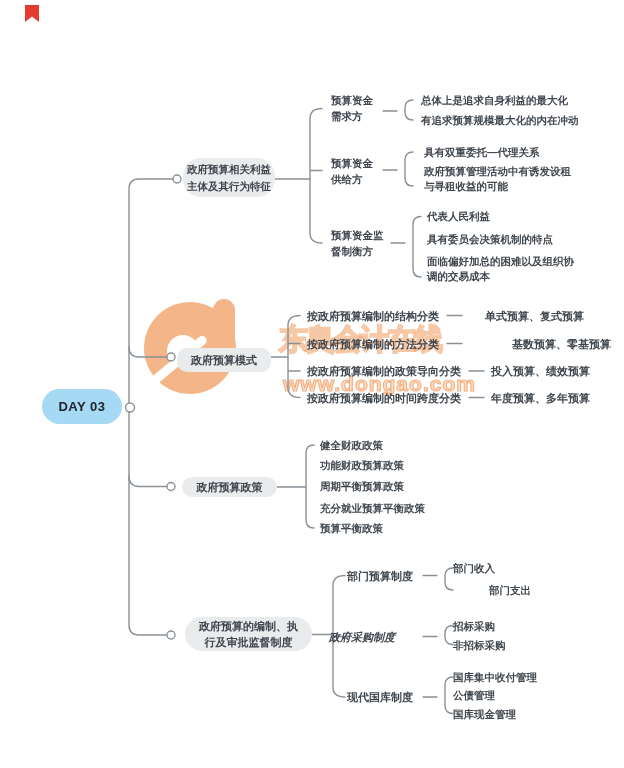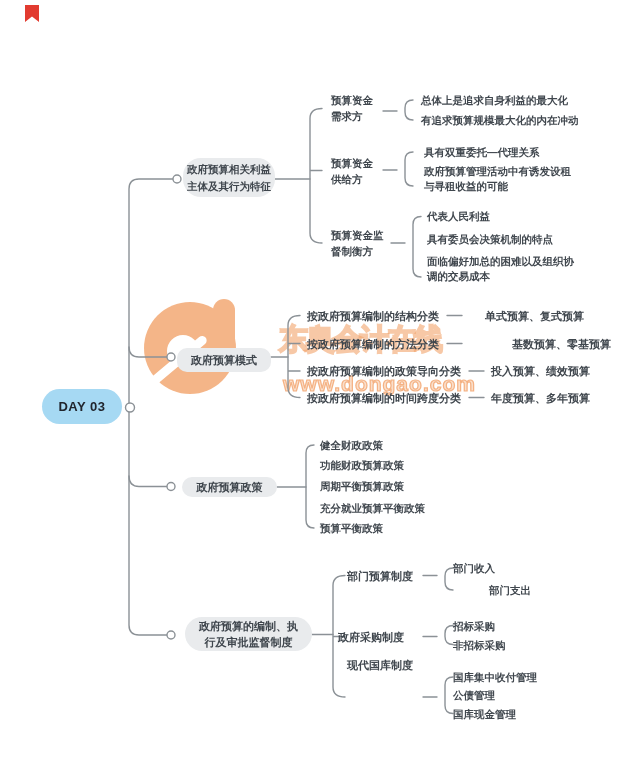--- a/index.html
+++ b/index.html
@@ -136,21 +136,21 @@
   <div class="leaf" style="left:320px;top:458px;">功能财政预算政策</div>
   <div class="leaf" style="left:320px;top:479px;">周期平衡预算政策</div>
   <div class="leaf" style="left:320px;top:501px;">充分就业预算平衡政策</div>
   <div class="leaf" style="left:320px;top:521px;">预算平衡政策</div>
 
   <div class="pill two" style="left:185px;top:617px;width:127px;height:34px;font-size:11px;line-height:16px;">政府预算的编制、执
 行及审批监督制度</div>
   <div class="b4label" style="left:347px;top:568.5px;">部门预算制度</div>
   <div class="leaf" style="left:453px;top:561px;">部门收入</div>
   <div class="leaf" style="left:453px;top:583px;margin-left:36px;">部门支出</div>
-  <div class="b4label" style="left:338px;top:629.5px;">政府采购制度</div>
+  <div class="b4label" style="left:329px;top:629.5px;font-style:italic;">政府采购制度</div>
   <div class="leaf" style="left:453px;top:618.5px;">招标采购</div>
   <div class="leaf" style="left:453px;top:637.5px;">非招标采购</div>
-  <div class="b4label" style="left:347px;top:658px;text-align:right;">现代国库制度</div>
+  <div class="b4label" style="left:347px;top:690px;text-align:right;">现代国库制度</div>
   <div class="leaf" style="left:453px;top:670px;">国库集中收付管理</div>
   <div class="leaf" style="left:453px;top:688px;">公债管理</div>
   <div class="leaf" style="left:453px;top:706.5px;">国库现金管理</div>
 
 </div>
 
 </body></html>

